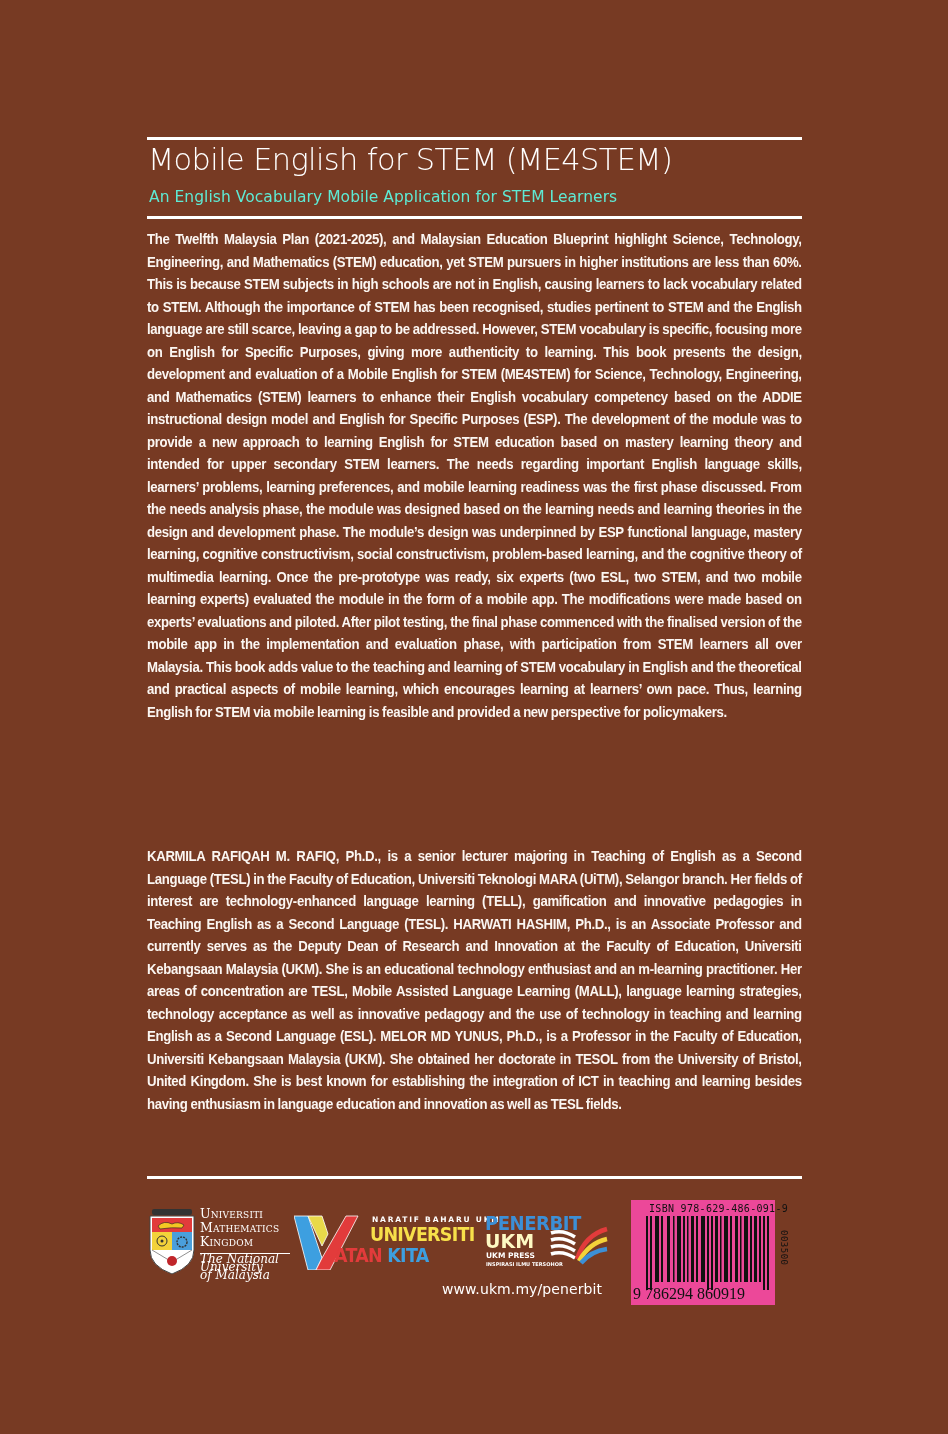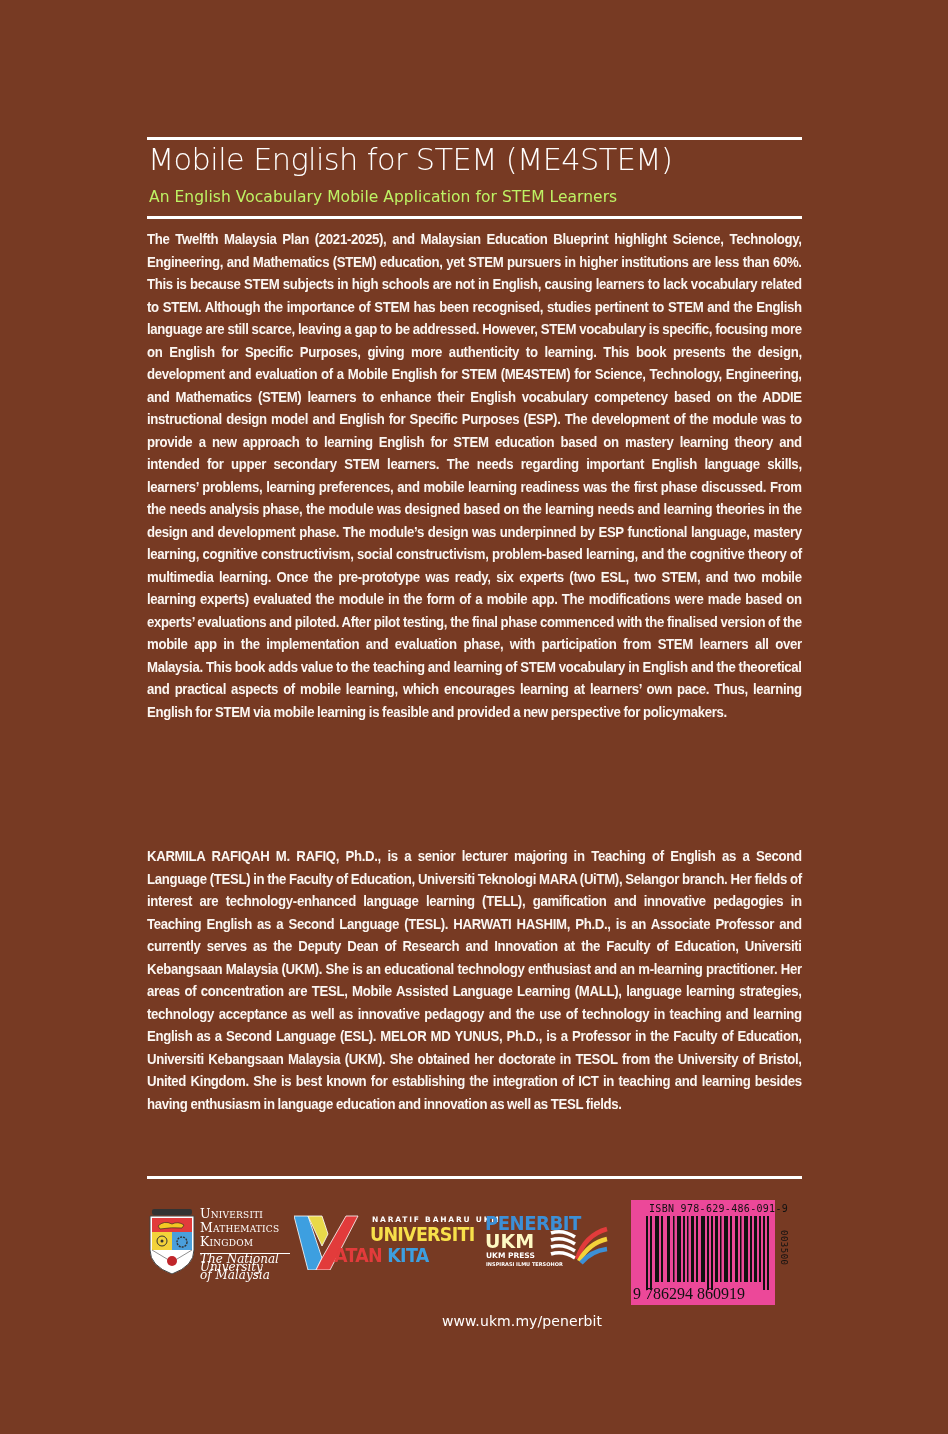--- a/index.html
+++ b/index.html
@@ -37,21 +37,21 @@
     }
     .subtitle {
       position: absolute;
       left: 149px;
       top: 187px;
       font-family: "DejaVu Sans", sans-serif;
       font-size: 15.5px;
       letter-spacing: 0.05px;
       line-height: 20px;
       white-space: nowrap;
-      color: #bef264;
+      color: #5eead4;
     }
     .body-text {
       position: absolute;
       left: 147px;
       width: 655px;
       font-family: "Liberation Sans Narrow", "Liberation Sans", sans-serif;
       font-weight: bold;
       font-size: 14.2px;
       line-height: 22.5px;
       text-align: justify;
@@ -221,21 +221,20 @@
     }
     .website {
       position: absolute;
       left: 442px;
       top: 1281px;
       font-family: "DejaVu Sans", sans-serif;
       font-size: 14px;
       color: #ffffff;
       white-space: nowrap;
       letter-spacing: 0.1px;
-      margin-top: 32px;
     }
 
     .barcode-box {
       position: absolute;
       left: 631px;
       top: 1200px;
       width: 144px;
       height: 105px;
       background: #ec4899;
     }

